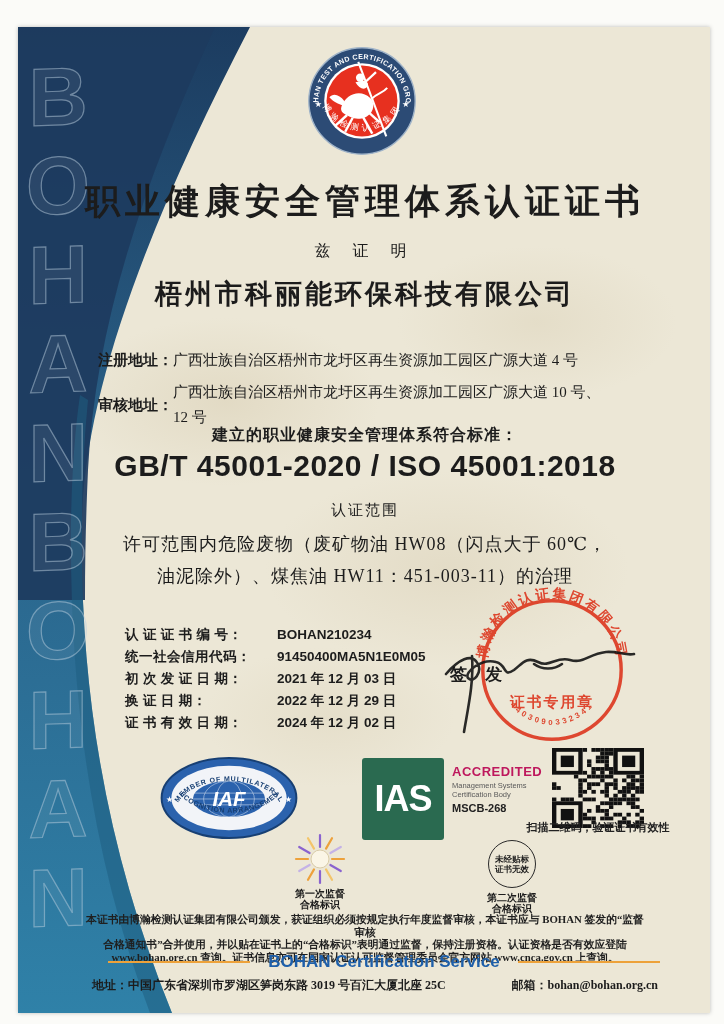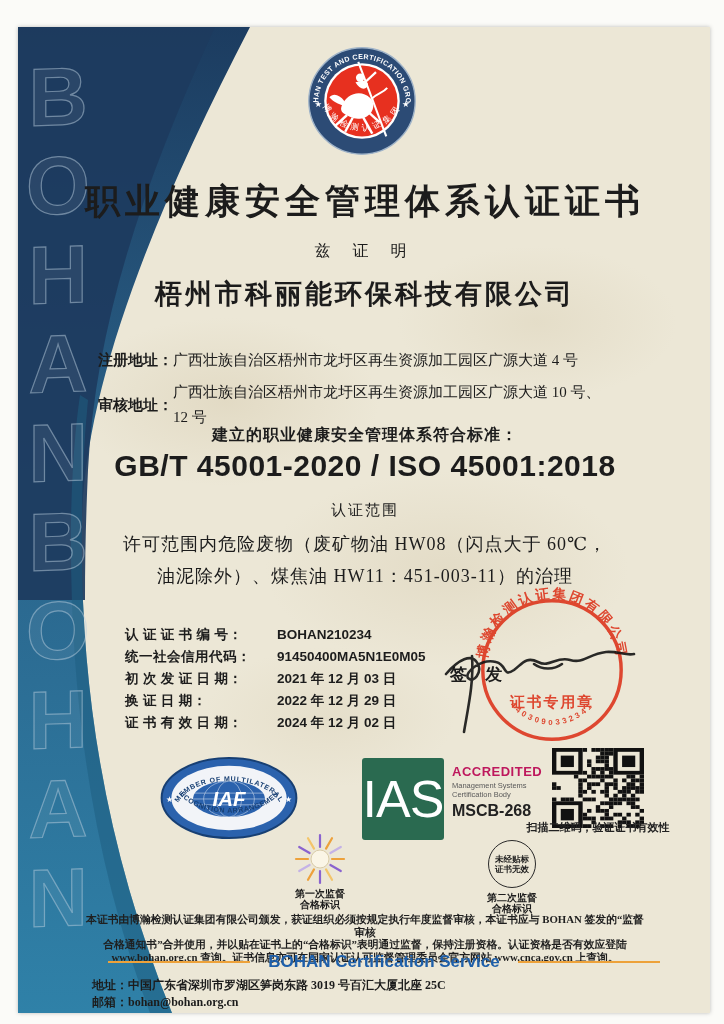--- a/index.html
+++ b/index.html
@@ -34,38 +34,38 @@
   .details{left:100px;top:624px;width:380px;}
   .d-row{display:flex;font-size:13.5px;line-height:22px;margin-left:25px;}
   .d-row .lbl{width:152px;font-weight:bold;letter-spacing:.5px;}
   .d-row .val{font-family:"Liberation Sans","DejaVu Sans",sans-serif;font-weight:bold;}
   .issued{left:450px;top:657px;font-size:17px;font-weight:bold;letter-spacing:7px;margin-top:6px;}
   .seal{left:468px;top:586px;width:168px;height:168px;opacity:.92;}
   .sig{left:438px;top:612px;width:210px;height:140px;}
   .iaf{left:158px;top:756px;width:142px;height:84px;}
   .ias{left:362px;top:758px;display:flex;align-items:flex-start;}
   .ias-box{width:82px;height:82px;background:#2a6a50;border-radius:3px;display:flex;align-items:center;justify-content:center;
-           color:#fff;font-family:"Liberation Sans","DejaVu Sans",sans-serif;font-weight:normal;font-size:52px;letter-spacing:-1px;}
+           color:#fff;font-family:"Liberation Sans","DejaVu Sans",sans-serif;font-weight:bold;font-size:36px;letter-spacing:-1px;}
   .ias-txt{margin-left:8px;font-family:"Liberation Sans","DejaVu Sans",sans-serif;padding-top:6px;}
   .ias-acc{font-size:13px;font-weight:bold;color:#be185d;letter-spacing:.5px;}
   .ias-desc{font-size:7.5px;color:#5a5a5a;line-height:9px;margin-top:2px;}
-  .ias-code{font-size:16px;font-weight:bold;color:#222;margin-top:3px;}
+  .ias-code{font-size:11px;font-weight:bold;color:#222;margin-top:3px;}
   .qr{left:552px;top:748px;width:92px;height:80px;}
   .qr svg{width:92px;height:80px;}
   .qr-cap{left:516px;top:820px;width:164px;font-size:11px;font-weight:bold;color:#222;}
   .badge1{left:288px;top:832px;width:64px;height:58px;}
   .badge1-lbl{left:270px;top:888px;width:100px;font-size:10px;font-weight:bold;line-height:11px;}
   .badge2{left:488px;top:840px;width:46px;height:46px;border:1.5px solid #2a2a2a;border-radius:50%;
           display:flex;align-items:center;justify-content:center;font-size:8.5px;font-weight:bold;line-height:10px;text-align:center;}
   .badge2-lbl{left:470px;top:892px;width:84px;font-size:10px;font-weight:bold;line-height:11px;}
   .fine{left:84px;top:913px;width:562px;font-size:10.8px;font-weight:bold;line-height:12.5px;color:#1f1f1f;}
   .foot-title{left:108px;top:952px;width:552px;display:flex;align-items:center;gap:18px;}
   .foot-title .rule{flex:1;height:2.5px;background:#eda23a;}
   .foot-title .svc{font-family:"Liberation Sans","DejaVu Sans",sans-serif;font-weight:bold;font-size:17px;color:#1e5fa9;white-space:nowrap;}
-  .foot-addr{left:92px;top:977px;width:566px;display:flex;justify-content:space-between;font-size:12px;font-weight:bold;color:#1c1c1c;flex-direction:column;}
+  .foot-addr{left:92px;top:977px;width:566px;display:flex;justify-content:space-between;font-size:12px;font-weight:bold;color:#1c1c1c;}
 </style>
 </head>
 <body>
 
 <div class="stage">
   <div class="paper"></div>
 
   <svg class="band-svg" viewBox="0 0 724 1024">
     <defs>
       <linearGradient id="bandGrad" x1="0" y1="0" x2="0" y2="1">

